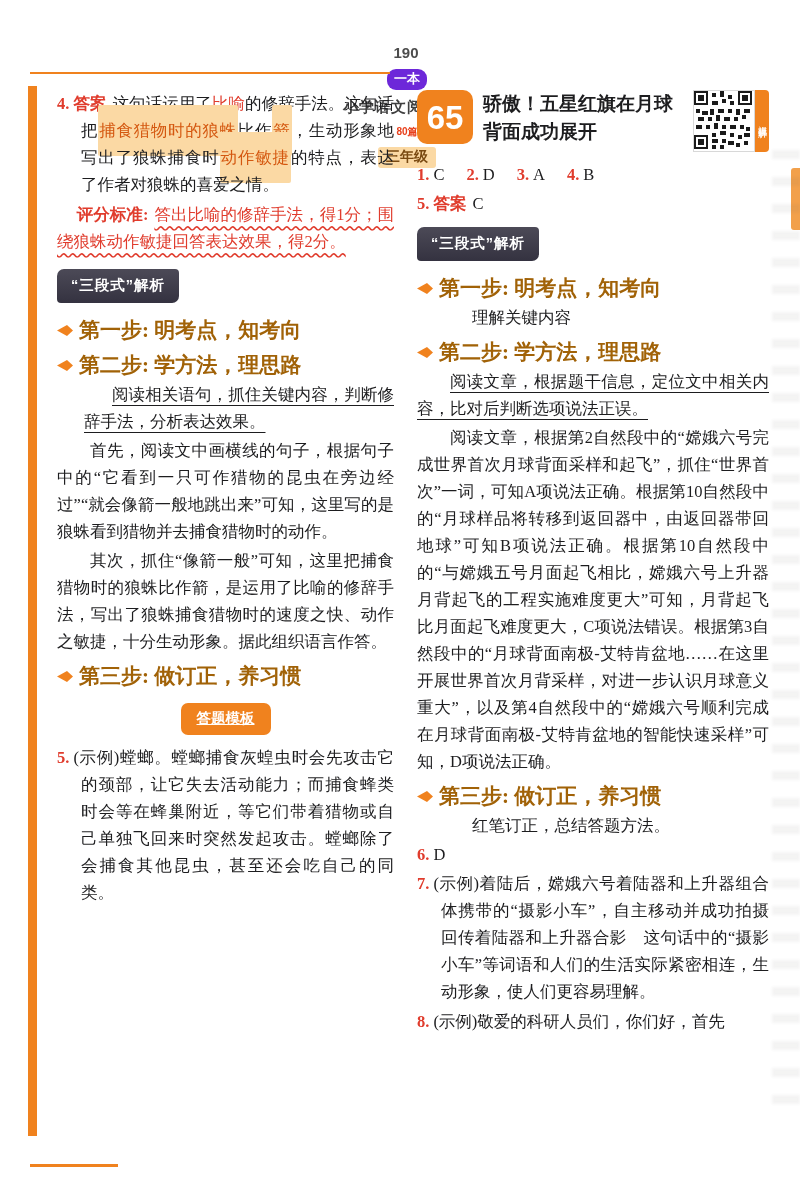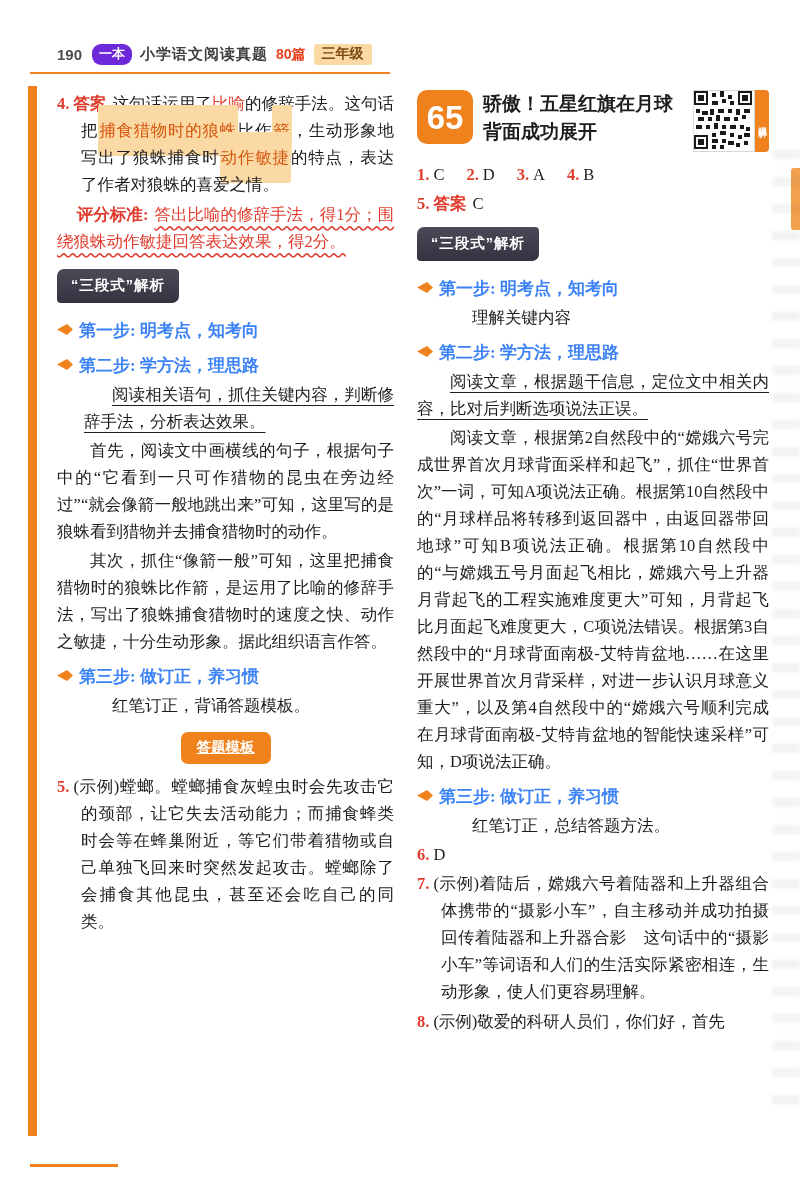--- a/index.html
+++ b/index.html
@@ -8,25 +8,25 @@
 
   
   .left-bar{position:absolute;left:28px;top:86px;width:9px;height:1050px;background:#f0821e;}
   .right-tab{position:absolute;right:0;top:168px;width:9px;height:62px;background:#f2a04b;border-radius:3px 0 0 3px;}
   .footer-line{position:absolute;left:30px;bottom:18px;width:88px;height:3px;background:#f0821e;}
   .bleed{position:absolute;right:0;top:150px;width:28px;height:960px;opacity:.45;filter:blur(1.5px);
          background:repeating-linear-gradient(to bottom,rgba(100,96,92,.16) 0 9px,transparent 9px 27px);}
 
   
   .hdr{position:absolute;left:57px;top:44px;width:700px;display:flex;align-items:center;gap:8px;
-       font-family:"Liberation Sans",sans-serif;}
+       font-family:"Liberation Sans",sans-serif;flex-direction:column;}
   .hdr .pagenum{font-size:15px;font-weight:bold;color:#4c4c4c;margin-right:2px;}
   .hdr .brand{background:#6d28d9;color:#fff;font-size:13px;font-weight:bold;padding:1px 7px 2px;border-radius:9px;}
   .hdr .series{font-size:15px;font-weight:bold;color:#3f3f3f;letter-spacing:1px;text-align:center;}
-  .hdr .count{font-size:14px;font-weight:bold;color:#e8401c;}
+  .hdr .count{font-size:10px;font-weight:bold;color:#e8401c;}
   .hdr .grade{font-size:14px;font-weight:bold;color:#7a4a12;background:#fbd9a4;padding:1px 8px 2px;border-radius:3px;}
   .hdr-rule{position:absolute;left:30px;top:72px;width:360px;height:2px;background:#f0821e;}
 
   
   .columns{position:absolute;left:57px;top:90px;width:712px;display:flex;gap:23px;}
   .col{font-size:16.5px;line-height:27px;text-align:justify;}
   .col-left{width:337px;}
   .col-right{width:352px;}
   p{margin:0;}
 
@@ -36,21 +36,21 @@
   .red{color:#e03c2d;}
   .hl{color:#d4570f;background:#fbd9a4;padding:16px 1px;border-radius:2px;}
   .u{text-decoration:underline;text-underline-offset:5px;text-decoration-thickness:1px;}
   .wavy{color:#e03c2d;text-decoration:underline wavy #e03c2d;text-underline-offset:5px;}
   .scoring{text-indent:1.2em;margin:1px 0 6px;}
 
   .sec-badge{display:inline-block;background:linear-gradient(180deg,#4c4a57,#343240);color:#fff;
              font-family:"Liberation Sans",sans-serif;font-size:14.5px;font-weight:bold;
              padding:3px 14px 4px;border-radius:7px 4px 7px 4px;margin:8px 0 6px;letter-spacing:1px;}
 
-  .step-head{margin:7px 0 2px;font-weight:bold;color:#3b82f6;font-size:17px;}
+  .step-head{margin:7px 0 2px;font-weight:bold;color:#a16207;font-size:21px;}
   .step-head .pen{display:inline-block;margin-right:6px;vertical-align:1px;}
   .step-line{margin-left:27px;text-indent:28px;margin-bottom:2px;}
   .para{text-indent:2em;margin-bottom:2px;}
 
   .template{margin:13px 0 9px;text-align:center;}
   .template-badge{display:inline-block;background:#f0821e;color:#fff;font-family:"Liberation Sans",sans-serif;
                   font-size:14.5px;font-weight:bold;padding:2px 16px 3px;border-radius:7px;position:relative;z-index:1;text-decoration:underline;}
   .template-box{background:#fceae0;border-radius:8px;padding:9px 13px;margin-top:-3px;text-align:justify;
                 font-weight:bold;text-indent:2em;line-height:29px;}
 
@@ -104,21 +104,20 @@
       <p class="step-head"><span class="pen"><svg width="16" height="11" viewBox="0 0 16 11">
               <path d="M0 5.5 L10 0 L16 5.5 L10 11 Z" fill="#f0821e"></path>
             </svg></span><span>第二步:</span> <span>学方法，理思路</span></p>
       <p class="step-line"><span class="u">阅读相关语句，抓住关键内容，判断修辞手法，分析表达效果。</span></p>
       <p class="para">首先，阅读文中画横线的句子，根据句子中的“它看到一只可作猎物的昆虫在旁边经过”“就会像箭一般地跳出来”可知，这里写的是狼蛛看到猎物并去捕食猎物时的动作。</p>
       <p class="para">其次，抓住“像箭一般”可知，这里把捕食猎物时的狼蛛比作箭，是运用了比喻的修辞手法，写出了狼蛛捕食猎物时的速度之快、动作之敏捷，十分生动形象。据此组织语言作答。</p>
 
       <p class="step-head"><span class="pen"><svg width="16" height="11" viewBox="0 0 16 11">
               <path d="M0 5.5 L10 0 L16 5.5 L10 11 Z" fill="#f0821e"></path>
             </svg></span><span>第三步:</span> <span>做订正，养习惯</span></p>
-      <p class="step-line">红笔订正，背诵答题模板。</p>
 
       <div class="template">
         <div class="template-badge">答题模板</div>
       </div>
 
       <p class="item"><span class="num">5.</span><span>(示例)螳螂。螳螂捕食灰蝗虫时会先攻击它的颈部，让它失去活动能力；而捕食蜂类时会等在蜂巢附近，等它们带着猎物或自己单独飞回来时突然发起攻击。螳螂除了会捕食其他昆虫，甚至还会吃自己的同类。</span></p>
 
     </section>
 
     <section class="col col-right">

